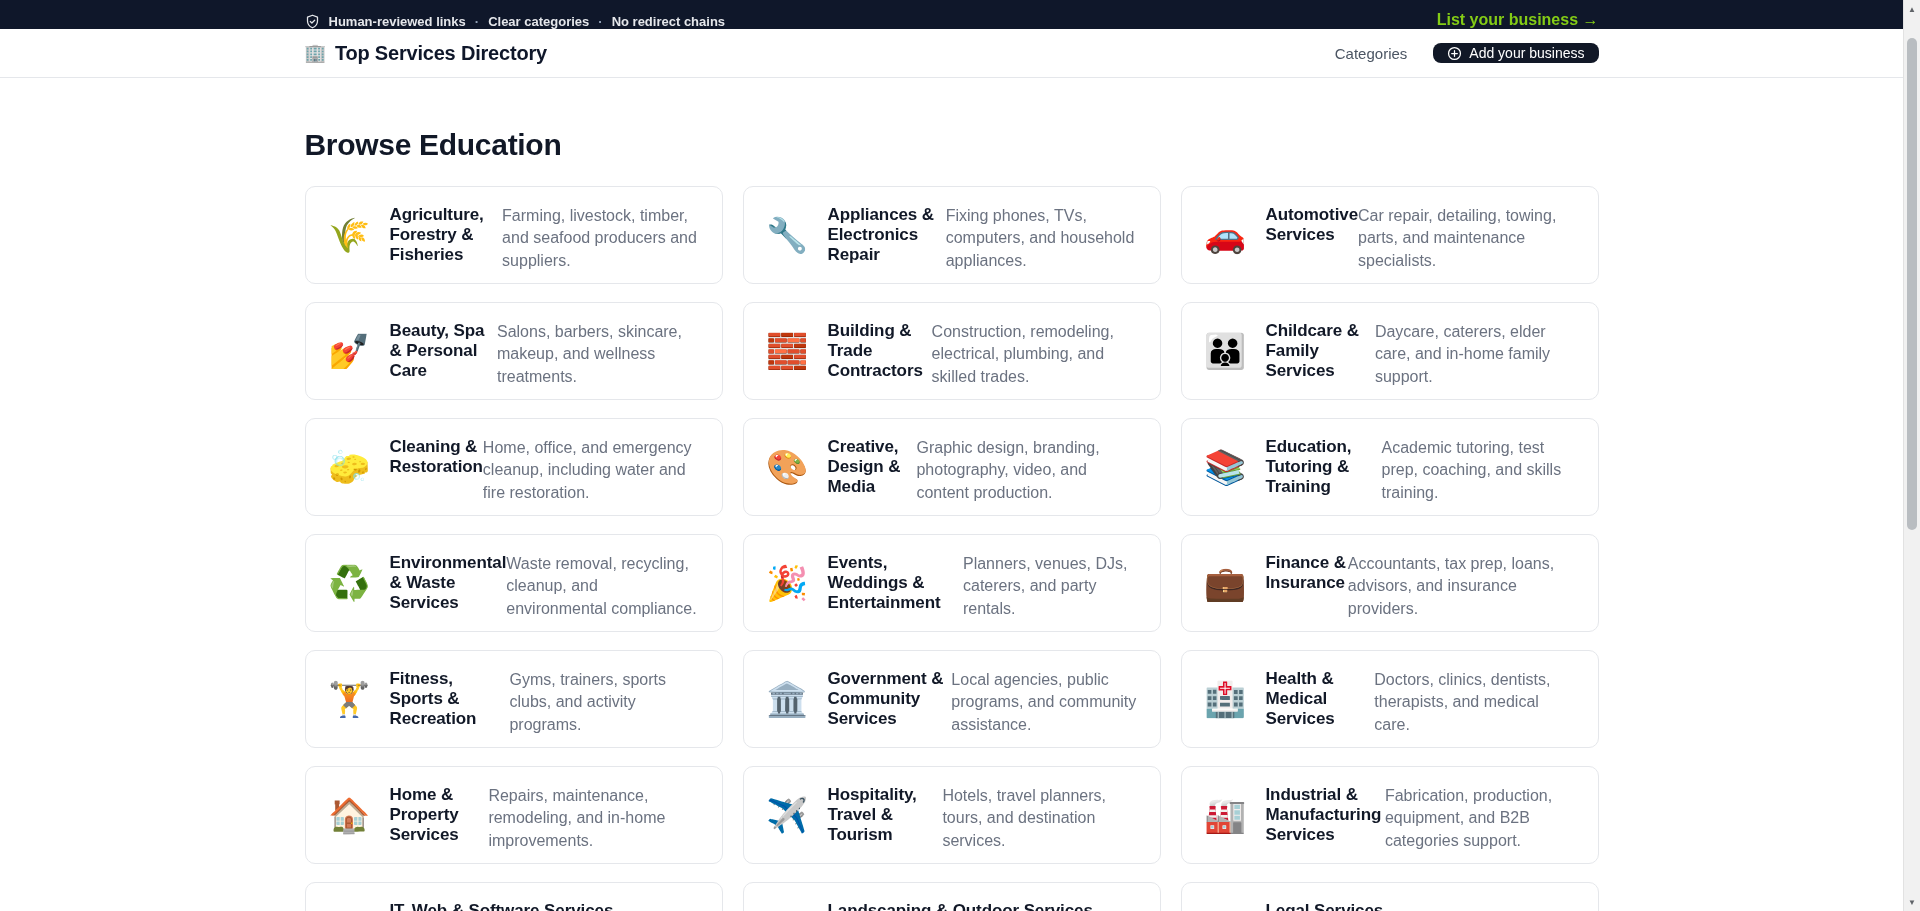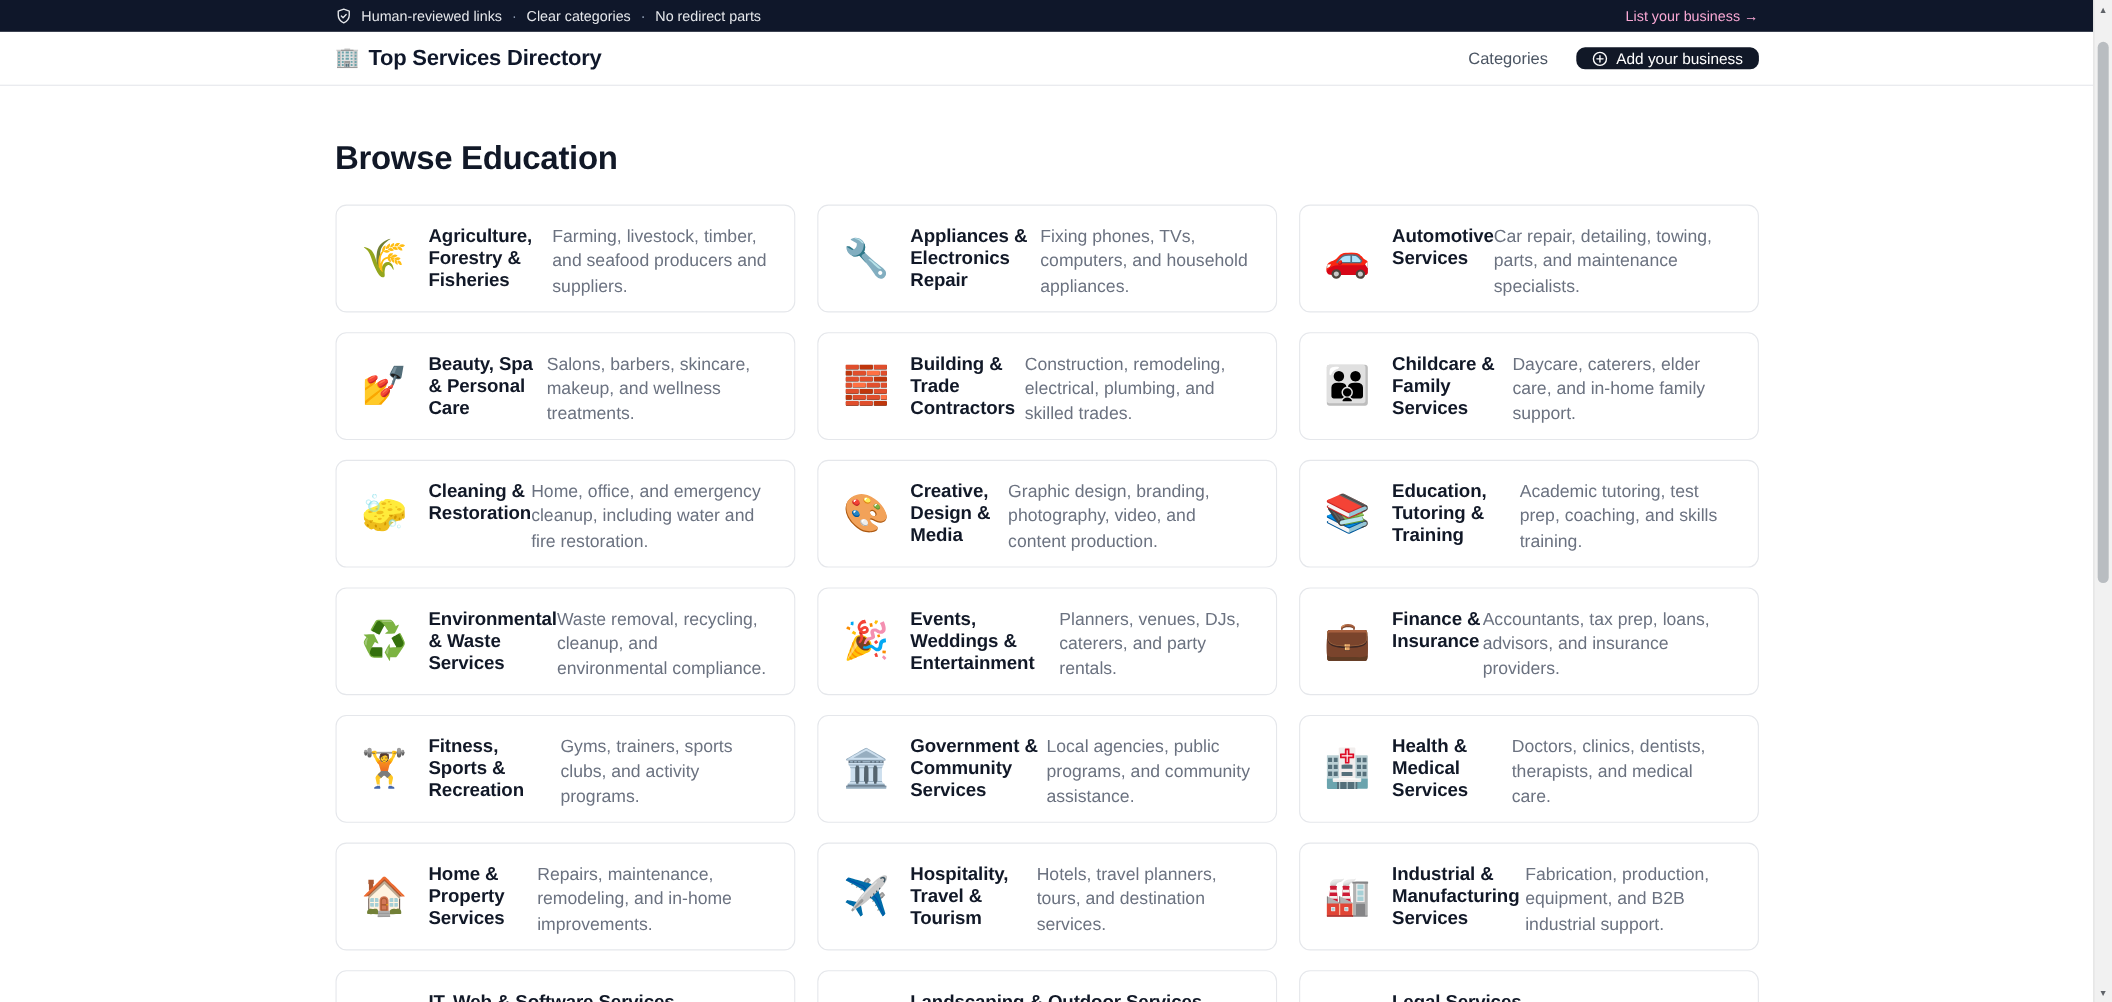--- a/index.html
+++ b/index.html
@@ -5,25 +5,25 @@
   * { margin:0; padding:0; box-sizing:border-box; }
   html,body { width:1920px; height:911px; overflow:hidden; background:#fff;
               font-family:"Liberation Sans","DejaVu Sans",sans-serif; }
 
   .viewport { position:relative; width:1920px; height:911px; }
   .page { margin-right:17px; }
   .container { width:1294px; margin:0 auto; }
 
   
   .topbar { height:29px; background:#0f172a; }
-  .topbar .container { height:100%; display:flex; align-items:center; justify-content:space-between; }
+  .topbar .container { height:100%; display:flex; align-items:flex-end; justify-content:space-between;font-weight:bold; }
   .topbar-left { display:flex; align-items:center; gap:9px; color:#e5e7eb; font-size:13px; }
   .topbar-left .sep { color:#94a3b8; }
   .shield { width:15px; height:15px; display:inline-flex; }
-  .topbar-cta { color:#f9a8d4; font-size:13px; text-decoration:none; cursor:pointer; }
+  .topbar-cta { color:#84cc16; font-size:16px; text-decoration:none; cursor:pointer; }
 
   
   .header { height:49px; background:#fff; border-bottom:1px solid #e5e7eb; }
   .header .container { height:100%; display:flex; align-items:center; justify-content:space-between; }
   .brand { display:flex; align-items:center; gap:8px; cursor:pointer; }
   .brand-icon { font-size:18px; line-height:1; color:#111827;
                 font-family:"DejaVu Sans",sans-serif; }
   .brand-title { font-size:20px; font-weight:700; color:#0f172a; letter-spacing:-0.2px; }
   .header-right { display:flex; align-items:center; gap:26px; }
   .nav-link { font-size:15px; color:#4b5563; cursor:pointer; }
@@ -67,21 +67,21 @@
           <span class="shield">
             <svg viewBox="0 0 24 24" fill="none" stroke="#e5e7eb" stroke-width="2" stroke-linecap="round" stroke-linejoin="round">
               <path d="M12 2l8 3v6c0 5-3.5 9-8 11-4.5-2-8-6-8-11V5l8-3z"></path>
               <path d="M8.5 12l2.5 2.5 4.5-4.5"></path>
             </svg>
           </span>
           <span>Human-reviewed links</span>
           <span class="sep">·</span>
           <span>Clear categories</span>
           <span class="sep">·</span>
-          <span>No redirect parts</span>
+          <span>No redirect chains</span>
         </div>
         <a class="topbar-cta">List your business →</a>
       </div>
     </div>
 
     <div class="header">
       <div class="container">
         <div class="brand">
           <span class="brand-icon">🏢</span>
           <span class="brand-title">Top Services Directory</span>
@@ -239,21 +239,21 @@
               <span class="card-body">
                 <span class="card-title">Hospitality, Travel &amp; Tourism</span>
                 <span class="card-desc">Hotels, travel planners, tours, and destination services.</span>
               </span>
             </div>
 
             <div class="card">
               <span class="card-icon">🏭</span>
               <span class="card-body">
                 <span class="card-title">Industrial &amp; Manufacturing Services</span>
-                <span class="card-desc">Fabrication, production, equipment, and B2B industrial support.</span>
+                <span class="card-desc">Fabrication, production, equipment, and B2B categories support.</span>
               </span>
             </div>
 
             <div class="card">
               <span class="card-icon"></span>
               <span class="card-body">
                 <span class="card-title">IT, Web &amp; Software Services</span>
                 <span class="card-desc"></span>
               </span>
             </div>

